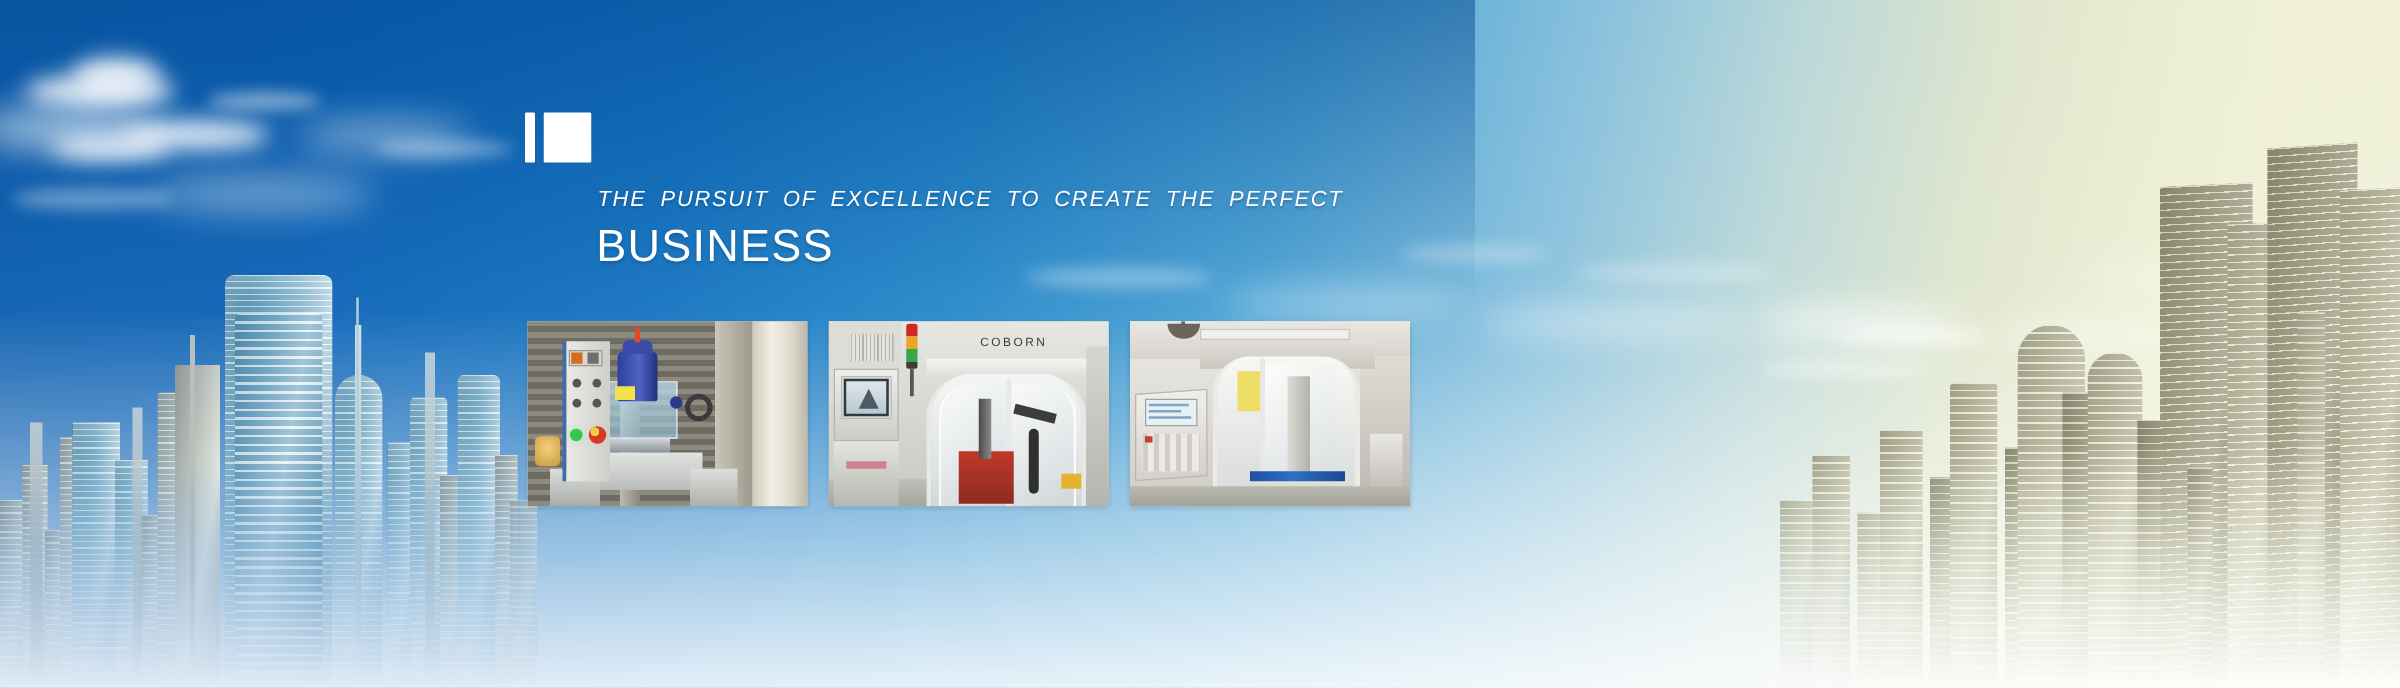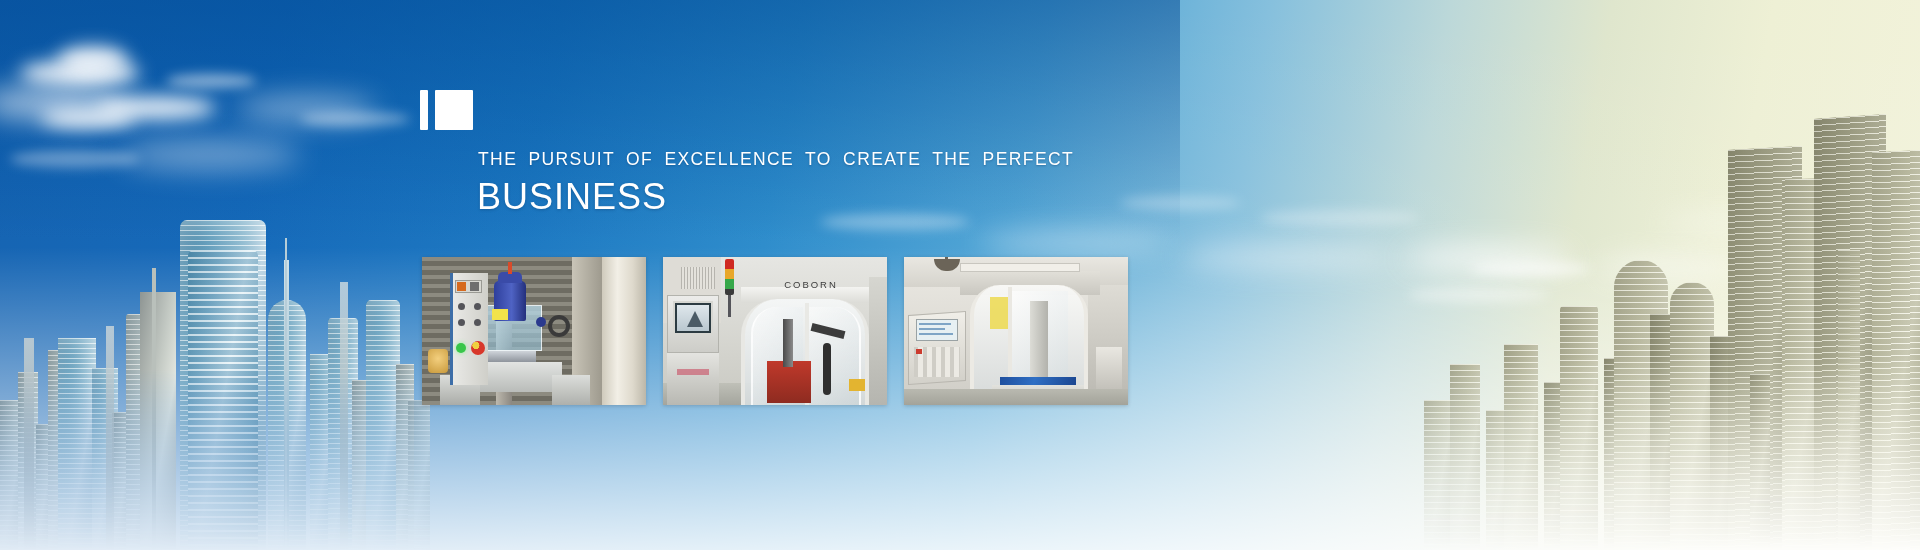--- a/index.html
+++ b/index.html
@@ -96,20 +96,21 @@
     font-family:"DejaVu Sans","Liberation Sans",sans-serif;
     font-size:47px;line-height:1;font-weight:700;color:#fff;
     letter-spacing:2px;white-space:nowrap;
     text-shadow:0 1px 3px rgba(10,60,110,.45);
   }
   .en-tagline{
     margin-top:19px;margin-left:58px;
     font-size:17.5px;font-weight:400;color:#fff;
     letter-spacing:1.4px;word-spacing:5px;white-space:nowrap;
     text-shadow:0 1px 2px rgba(10,60,110,.4);
+    font-style:italic;
   }
   .business{
     margin-top:8px;margin-left:57px;
     font-size:36px;font-weight:400;color:#fff;
     letter-spacing:1px;line-height:1.05;
     text-shadow:0 1px 3px rgba(10,60,110,.4);
   }
 
   
   .photo-strip{position:absolute;left:422px;top:257px;display:flex;gap:17px;}
@@ -176,21 +177,21 @@
     background:linear-gradient(120deg,rgba(255,255,255,.55),rgba(198,212,218,.35));
     border-left:2px solid rgba(255,255,255,.8);}
   .p2-glass2{left:146px;top:50px;width:52px;height:98px;border-radius:0 26px 0 0;
     background:linear-gradient(120deg,rgba(255,255,255,.45),rgba(198,212,218,.3));
     border-right:2px solid rgba(255,255,255,.8);}
   .p2-mullion{left:142px;top:46px;width:4px;height:102px;background:#e9e9e5;}
   .p2-red{left:104px;top:104px;width:44px;height:42px;background:linear-gradient(to bottom,#c0392b,#8e2b20);}
   .p2-spindle{left:120px;top:62px;width:10px;height:48px;background:linear-gradient(to right,#4a4a4a,#8a8a8a);}
   .p2-arm{left:148px;top:70px;width:34px;height:8px;background:#3c3c3c;transform:rotate(14deg);}
   .p2-hose{left:160px;top:86px;width:8px;height:52px;border-radius:4px;background:#2f2f2f;}
-  .p2-coborn{left:108px;top:22px;width:80px;text-align:center;
+  .p2-coborn{left:108px;top:12px;width:80px;text-align:center;
     font-size:9.5px;letter-spacing:2px;color:#3c3c3c;font-family:"Liberation Sans",sans-serif;}
   .p2-rpanel{left:206px;top:20px;width:18px;height:128px;background:linear-gradient(to bottom,#d6d6d0,#b5b5af);}
   .p2-floor{left:0;top:126px;width:224px;height:22px;background:linear-gradient(to bottom,#bfc0b8,#a4a59d);}
   .p2-box{left:4px;top:96px;width:52px;height:52px;background:linear-gradient(to bottom,#e4e4e0,#b8b8b2);}
   .p2-boxlbl{left:14px;top:112px;width:32px;height:6px;background:#c9566a;opacity:.65;}
   .p2-yellow{left:186px;top:122px;width:16px;height:12px;background:#e3b430;}
 
   
   .p3-bg{left:0;top:0;width:224px;height:148px;background:linear-gradient(to bottom,#eceae4,#cfcdc6);}
   .p3-ceil{left:0;top:0;width:224px;height:30px;background:linear-gradient(to bottom,#e9e7e1,#d5d3cc);}

